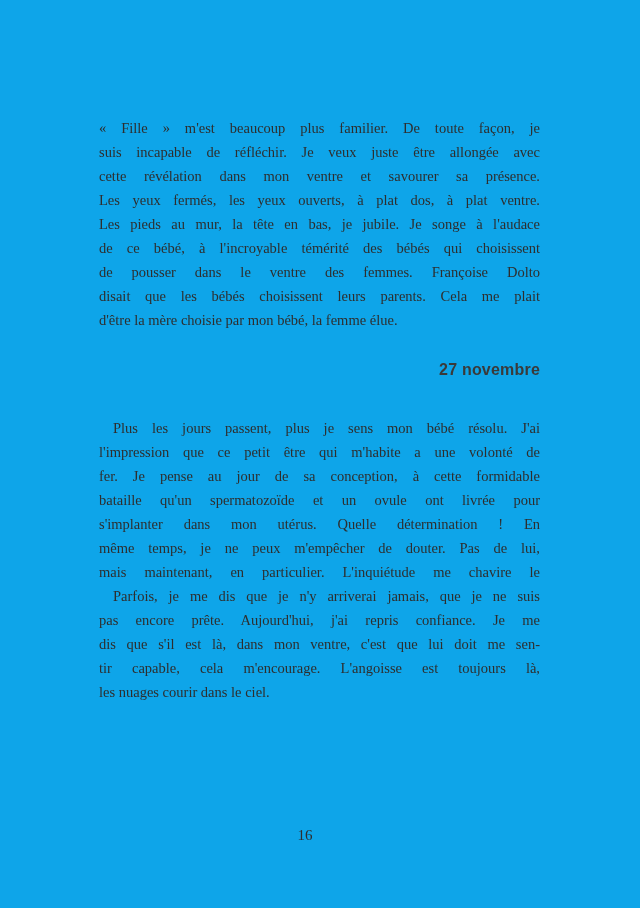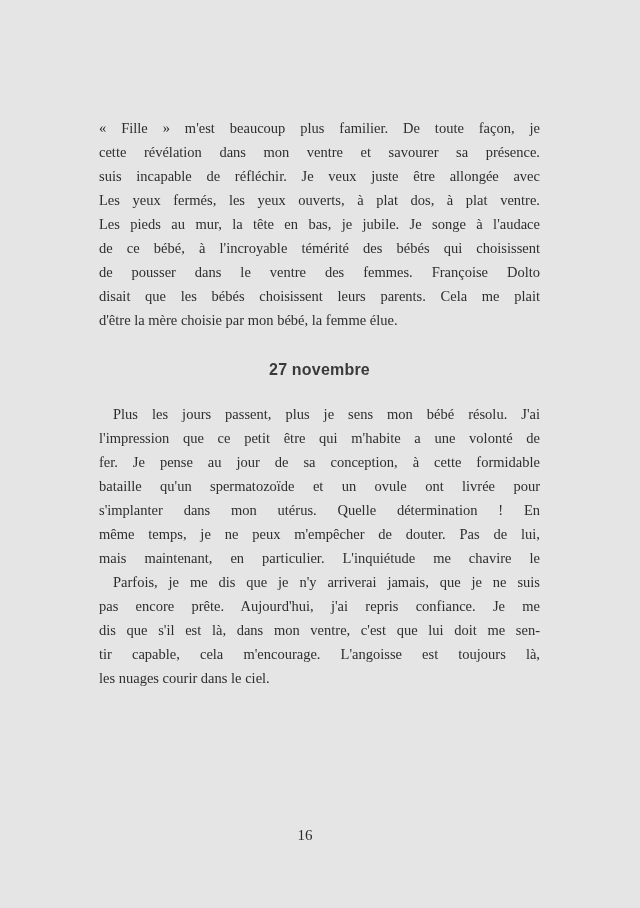--- a/index.html
+++ b/index.html
@@ -12,21 +12,21 @@
     background: #ffffff;
     overflow: hidden;
     position: relative;
     font-family: "Liberation Serif", serif;
   }
   .book-page {
     position: absolute;
     top: 0; left: 0;
     width: 640px;
     height: 908px;
-    background: #e5e5e5;
+    background: #0ea5e9;
   }
   .text-block {
     position: absolute;
     top: 116px;
     left: 99px;
     width: 441px;
     color: #2e2e2e;
     font-size: 14.5px;
     line-height: 24px;
   }
@@ -50,43 +50,43 @@
     text-indent: 14px;
   }
   .section-heading {
     font-family: "Liberation Sans", sans-serif;
     font-weight: 700;
     font-size: 16px;
     line-height: 24px;
     color: #3a3a3a;
     letter-spacing: 0.2px;
     margin-top: 26px;
-    margin-bottom: 20px;
-    text-align: center;
+    margin-bottom: 34px;
+    text-align: right;
   }
   .page-number {
     position: absolute;
     top: 827px;
     left: 0;
     width: 610px;
     text-align: center;
     font-family: "Liberation Serif", serif;
     font-size: 15px;
     color: #2e2e2e;
   }
 </style>
 </head>
 <body>
 
 <div class="book-page">
   <div class="text-block" id="text-block">
       <div class="paragraph">
         <div class="line">« Fille » m'est beaucoup plus familier. De toute façon, je</div>
+        <div class="line">suis incapable de réfléchir. Je veux juste être allongée avec</div>
         <div class="line">cette révélation dans mon ventre et savourer sa présence.</div>
-        <div class="line">suis incapable de réfléchir. Je veux juste être allongée avec</div>
         <div class="line">Les yeux fermés, les yeux ouverts, à plat dos, à plat ventre.</div>
         <div class="line">Les pieds au mur, la tête en bas, je jubile. Je songe à l'audace</div>
         <div class="line">de ce bébé, à l'incroyable témérité des bébés qui choisissent</div>
         <div class="line">de pousser dans le ventre des femmes. Françoise Dolto</div>
         <div class="line">disait que les bébés choisissent leurs parents. Cela me plait</div>
         <div class="line last">d'être la mère choisie par mon bébé, la femme élue.</div>
       </div>
       <div class="section-heading">27 novembre</div>
       <div class="paragraph">
         <div class="line first-indent">Plus les jours passent, plus je sens mon bébé résolu. J'ai</div>

